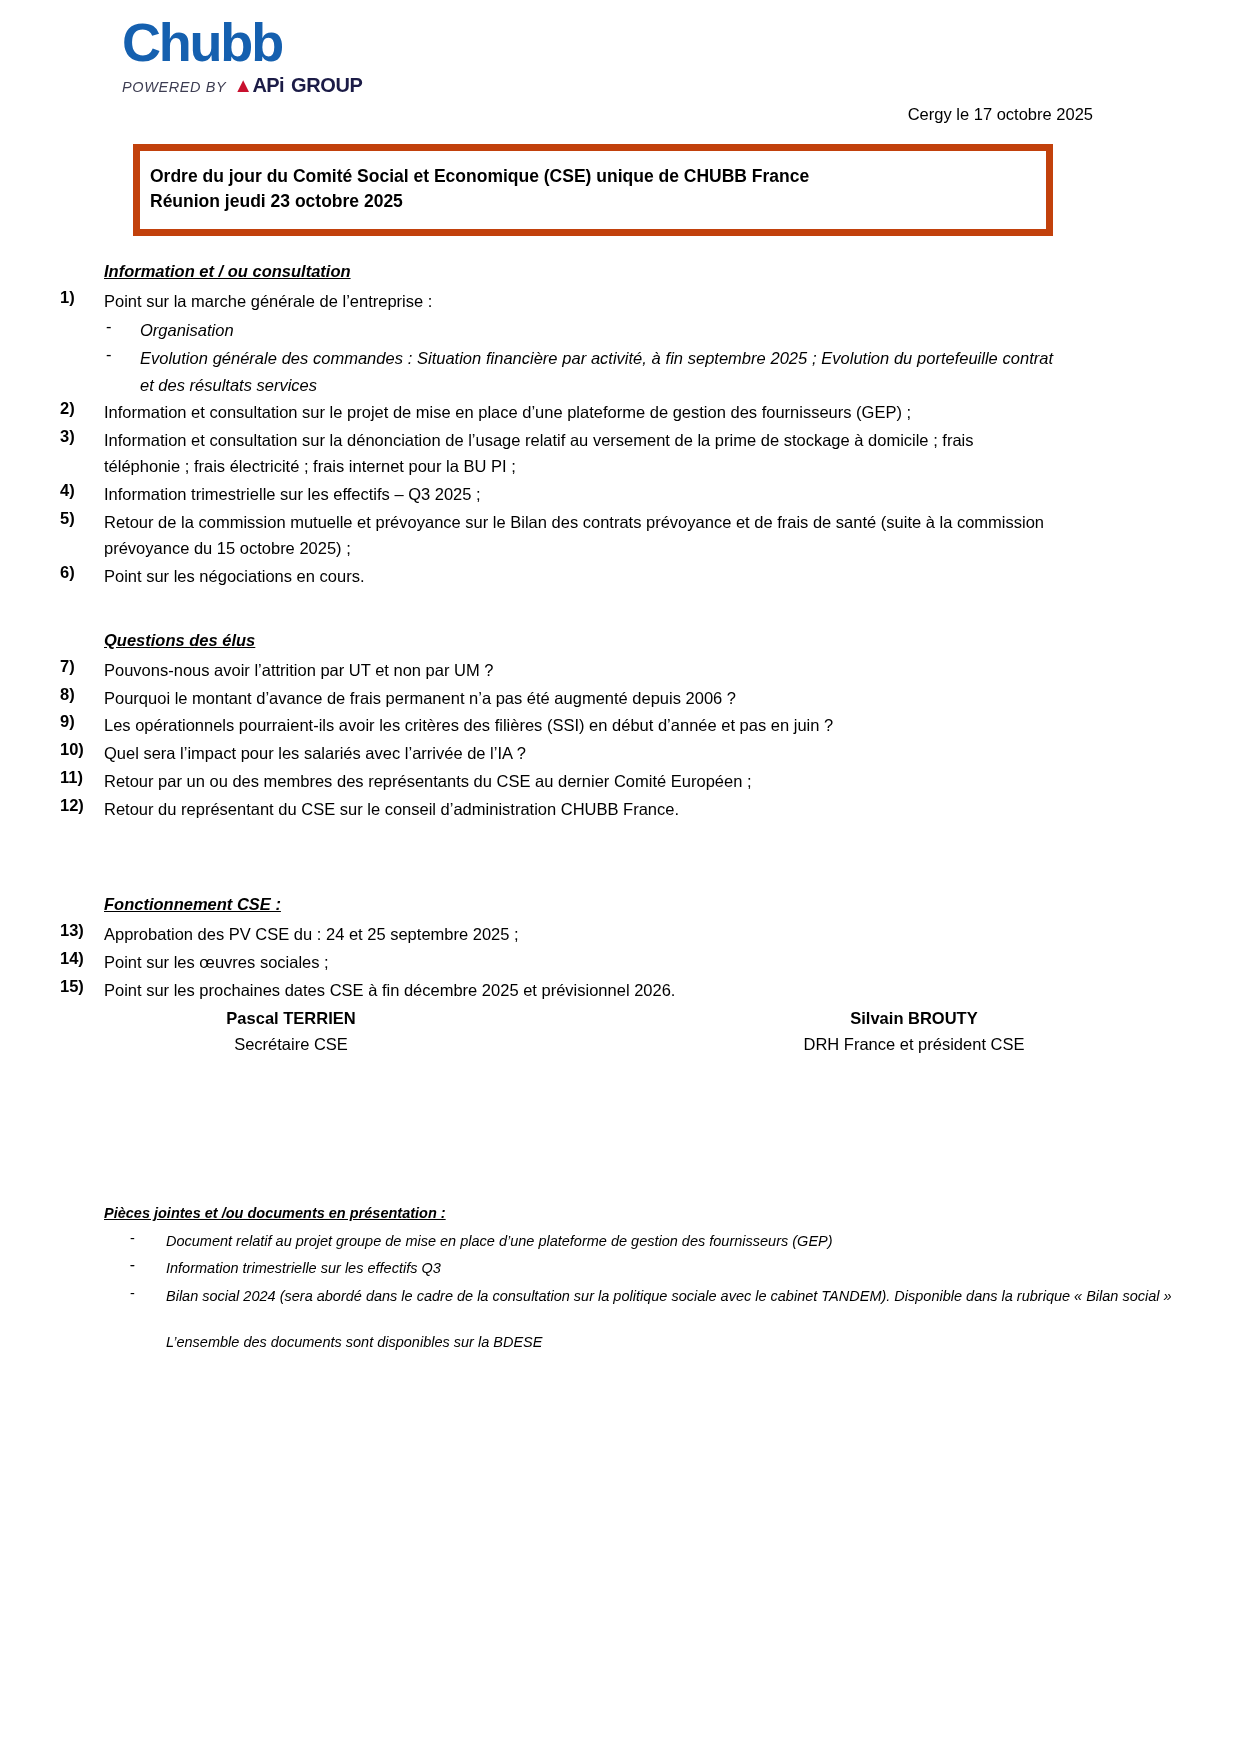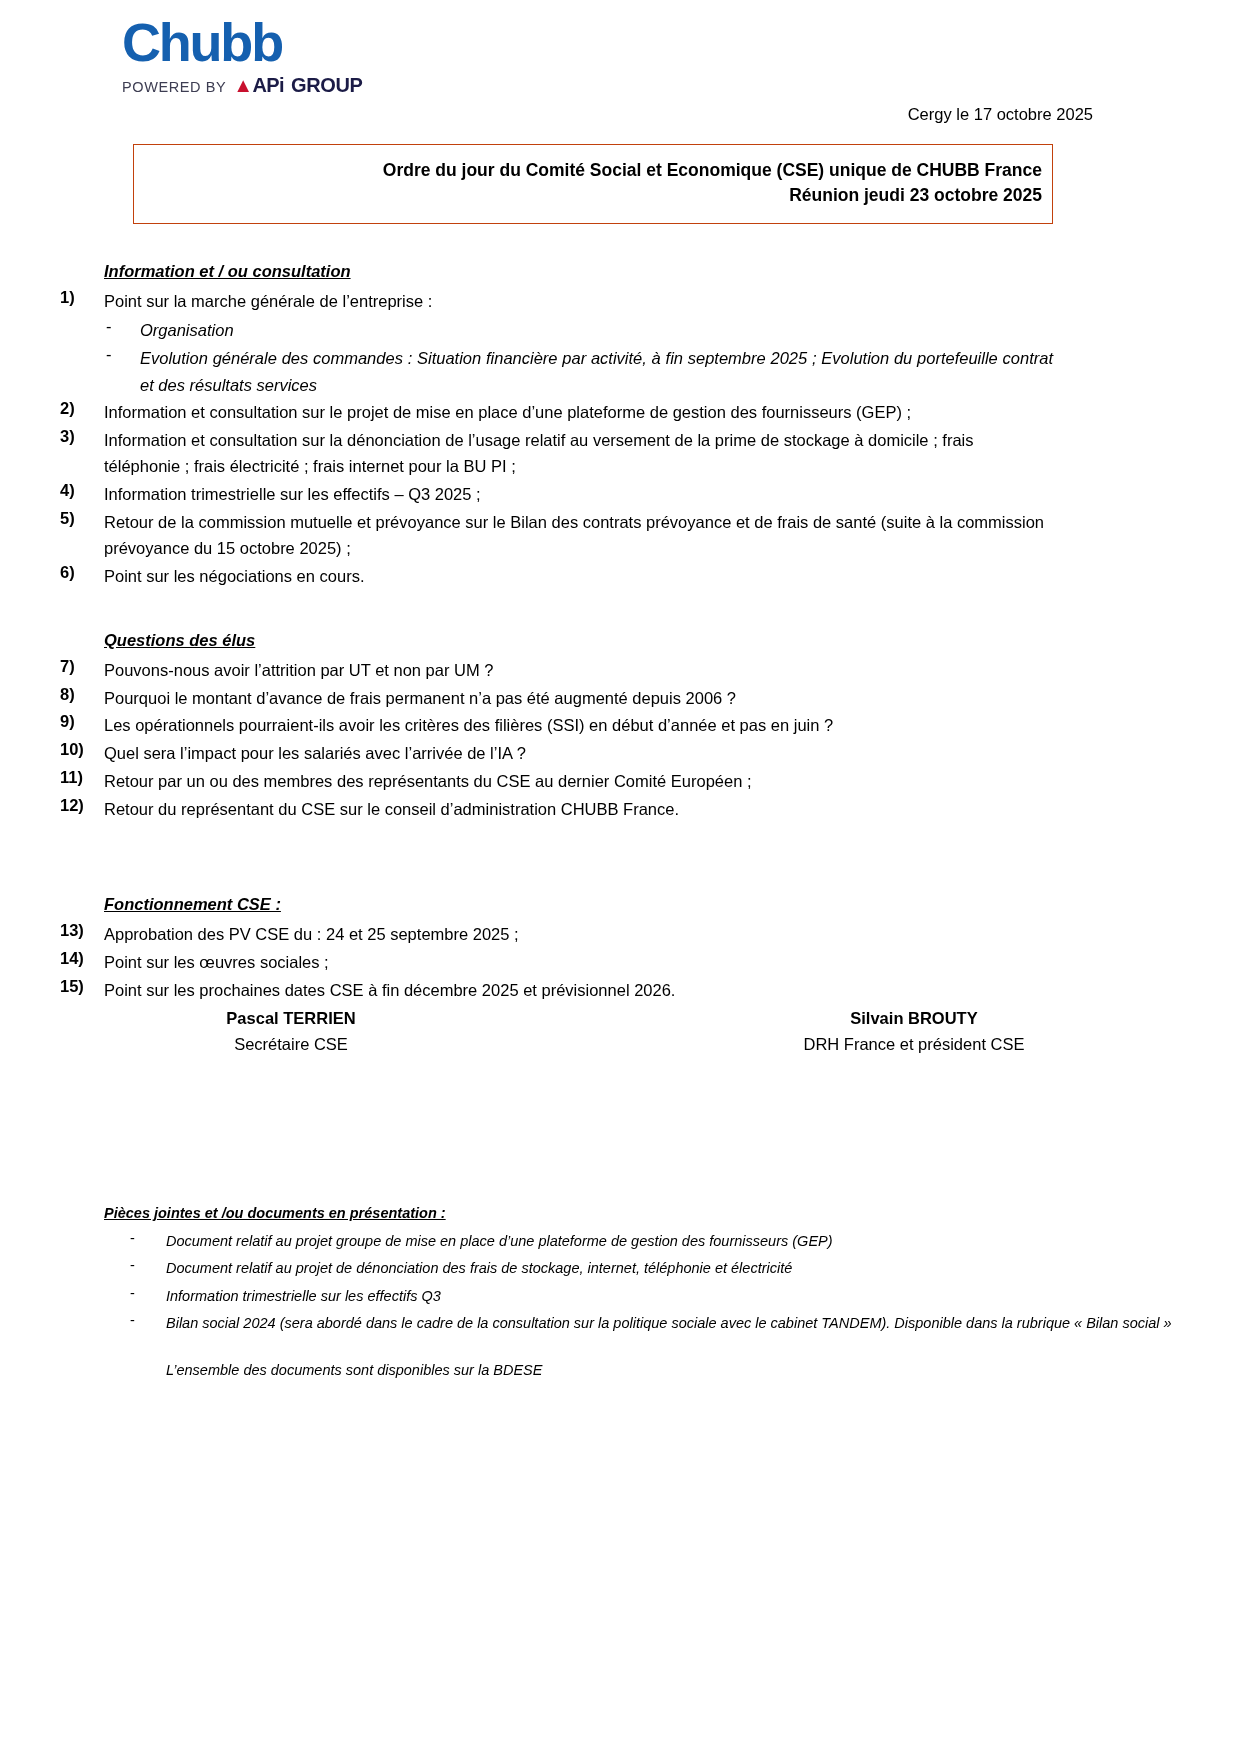--- a/index.html
+++ b/index.html
@@ -41,20 +41,21 @@
     align-items: baseline;
     gap: 7px;
     margin-top: 3px;
     white-space: nowrap;
   }
   .logo-tag .powered {
     font-size: 14.5px;
     letter-spacing: 0.6px;
     color: #3d3d52;
     font-weight: 500;
+    font-style: italic;
   }
   .logo-tag .api {
     font-size: 20px;
     font-weight: bold;
     letter-spacing: -0.6px;
     color: #1b1b46;
   }
   .logo-tag .api .dot { color: #c8102e; }
   .logo-tag .group {
     font-size: 20px;
@@ -71,24 +72,24 @@
     font-size: 16.5px;
     white-space: nowrap;
   }
 
   
   .title-box {
     position: absolute;
     left: 133px;
     top: 144px;
     width: 920px;
-    border: 1px solid #c2410c;
+    border: 7px solid #c2410c;
     padding: 13px 10px 14px 10px;
     box-sizing: border-box;
-    text-align: right;
+    text-align: left;
   }
   .title-box .tline {
     font-size: 17.5px;
     font-weight: bold;
     line-height: 1.45;
   }
 
   
   .content {
     position: absolute;
@@ -339,21 +340,20 @@
 
   <div class="attachments">
     <div class="att-heading">Pièces jointes et /ou documents en présentation :</div>
 
     <div class="att-item">
       <span class="dash">-</span>
       <span class="txt">Document relatif au projet groupe de mise en place d’une plateforme de gestion des fournisseurs (GEP)</span>
     </div>
     <div class="att-item">
       <span class="dash">-</span>
-      <span class="txt">Document relatif au projet de dénonciation des frais de stockage, internet, téléphonie et électricité</span>
     </div>
     <div class="att-item">
       <span class="dash">-</span>
       <span class="txt">Information trimestrielle sur les effectifs Q3</span>
     </div>
     <div class="att-item">
       <span class="dash">-</span>
       <span class="txt">Bilan social 2024 (sera abordé dans le cadre de la consultation sur la politique sociale avec le cabinet TANDEM). Disponible dans la rubrique « Bilan social »</span>
     </div>
 

